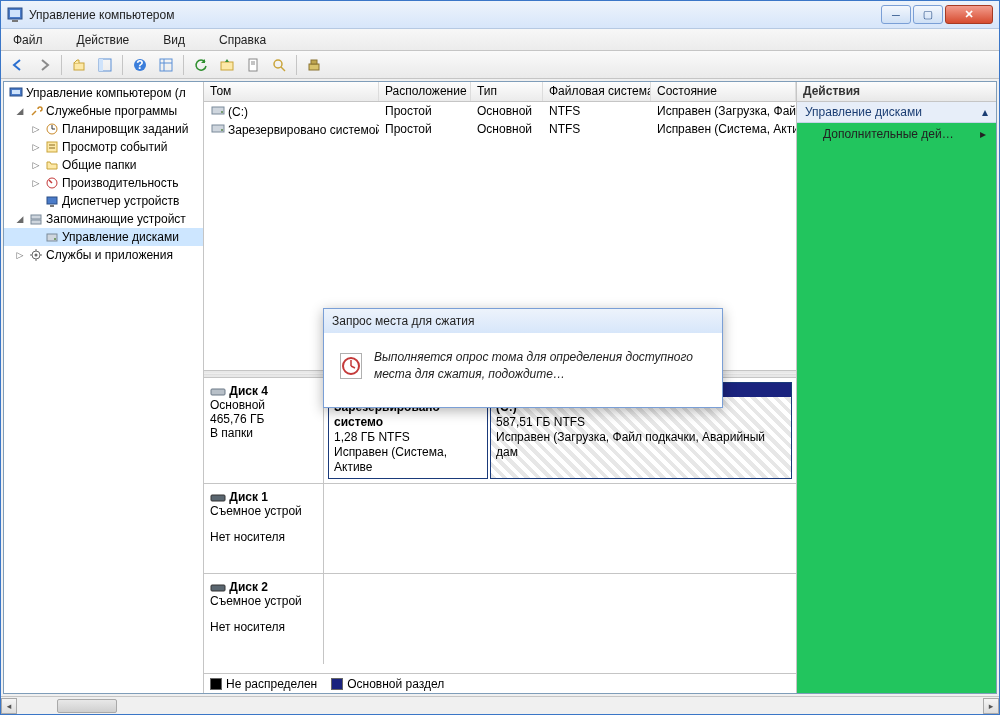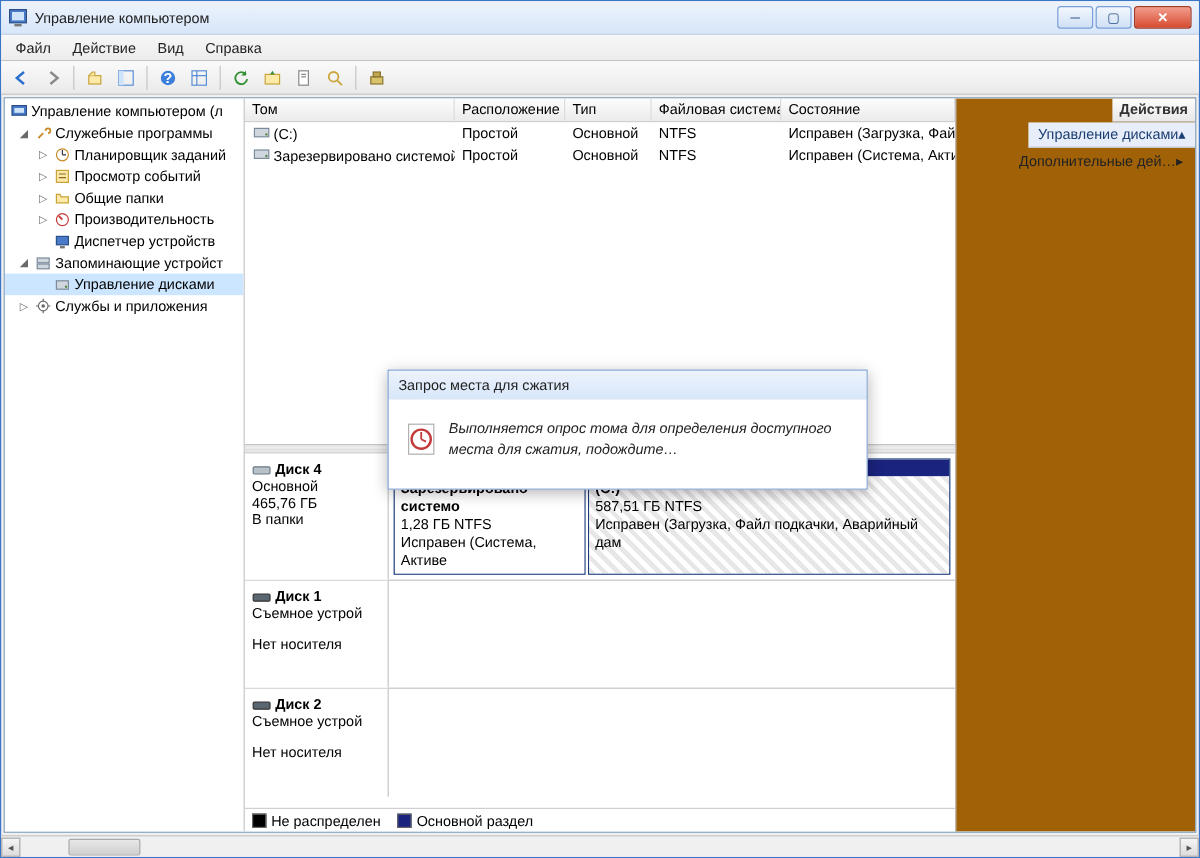--- a/index.html
+++ b/index.html
@@ -7,21 +7,21 @@
 
 .window { width: 1000px; height: 715px; border: 1px solid #3a76c7; background: #f0f0f0; display: flex; flex-direction: column; position: relative; }
 
 .titlebar { height: 28px; background: linear-gradient(#edf3fb,#d7e6fa); display: flex; align-items: center; padding: 0 6px; border-bottom: 1px solid #b6c9e2; }
 .titlebar .icon { width: 16px; height: 16px; margin-right: 6px; }
 .titlebar .title { flex: 1; color: #222; }
 .win-buttons { display: flex; gap: 2px; }
 .win-btn { width: 30px; height: 19px; border: 1px solid #7a9fd6; border-radius: 3px; background: linear-gradient(#f3f7fd,#cfe0f5); display:flex; align-items:center; justify-content:center; color:#274e86; font-size:11px; cursor:pointer; }
 .win-btn.close { background: linear-gradient(#f39d8e,#d64b2f); border-color:#a63a23; color:#fff; font-weight:bold; width:48px; }
 
-.menubar { height: 22px; background: linear-gradient(#f7f7f7,#ececec); border-bottom: 1px solid #c5c5c5; display:flex; align-items:center; padding: 0 4px; gap:2px; }
+.menubar { height: 22px; background: linear-gradient(#f7f7f7,#ececec); border-bottom: 1px solid #c5c5c5; display:flex; align-items:center; padding: 0 4px; gap:18px; }
 .menu-item { padding: 2px 8px; color:#222; cursor:pointer; }
 
 .toolbar { height: 28px; background: linear-gradient(#fafafa,#eaeaea); border-bottom:1px solid #c5c5c5; display:flex; align-items:center; padding:0 6px; gap:4px; }
 .tool-btn { width:22px; height:22px; display:flex; align-items:center; justify-content:center; border:1px solid transparent; cursor:pointer; }
 .tool-sep { width:1px; height:20px; background:#c5c5c5; margin:0 2px; }
 
 .workarea { flex:1; display:flex; border:1px solid #7f9db9; margin:2px; background:#fff; overflow:hidden; }
 
 .tree-pane { width:200px; border-right:1px solid #c5c5c5; background:#fff; overflow:auto; padding:2px 0; }
 .tree-row { display:flex; align-items:center; height:18px; padding-left:2px; white-space:nowrap; cursor:pointer; }
@@ -49,21 +49,21 @@
 .partition { border:1px solid #1a3a7a; display:flex; flex-direction:column; overflow:hidden; }
 .part-head { height:14px; background:#1a237e; }
 .part-body { flex:1; padding:3px 5px; background:#fff; line-height:1.25; }
 .partition.selected .part-body { background: repeating-linear-gradient(45deg,#e7e7e7 0,#e7e7e7 4px,#fff 4px,#fff 8px); }
 .part-title { font-weight:bold; }
 
 .legend { height:20px; border-top:1px solid #c5c5c5; background:#fff; display:flex; align-items:center; padding:0 6px; gap:14px; }
 .legend-item { display:flex; align-items:center; gap:4px; }
 .legend-sw { width:12px; height:12px; border:1px solid #666; }
 
-.actions-pane { width:200px; border-left:1px solid #c5c5c5; background:#a16207; display:flex; flex-direction:column;align-items:flex-end; }
+.actions-pane { width:200px; border-left:1px solid #c5c5c5; background:#22c55e; display:flex; flex-direction:column; }
 .actions-header { height:20px; background:linear-gradient(#fdfdfd,#e8e8e8); border-bottom:1px solid #c5c5c5; padding:2px 6px; font-weight:bold; color:#333; }
 .actions-section { background:#e7eef9; border-bottom:1px solid #c6d4e8; padding:3px 8px; color:#1a3d73; display:flex; justify-content:space-between; align-items:center; }
 .action-item { padding:4px 10px 4px 26px; color:#222; cursor:pointer; display:flex; justify-content:space-between; }
 
 .status-scroll { height:18px; background:#f0f0f0; border-top:1px solid #c5c5c5; display:flex; align-items:center; }
 .scroll-thumb { height:14px; width:60px; background:linear-gradient(#e8e8e8,#cfcfcf); border:1px solid #a9a9a9; border-radius:2px; margin-left:40px; }
 .scroll-arrow { width:16px; height:16px; border:1px solid #a9a9a9; background:linear-gradient(#f5f5f5,#ddd); display:flex; align-items:center; justify-content:center; font-size:9px; color:#555; }
 
 .dialog { position:absolute; left:322px; top:307px; width:400px; background:#f0f0f0; border:1px solid #7a9fd6; box-shadow:0 3px 12px rgba(0,0,0,0.3); z-index:10; }
 .dialog-title { height:24px; background:linear-gradient(#edf3fb,#d7e6fa); display:flex; align-items:center; padding:0 8px; color:#222; }

